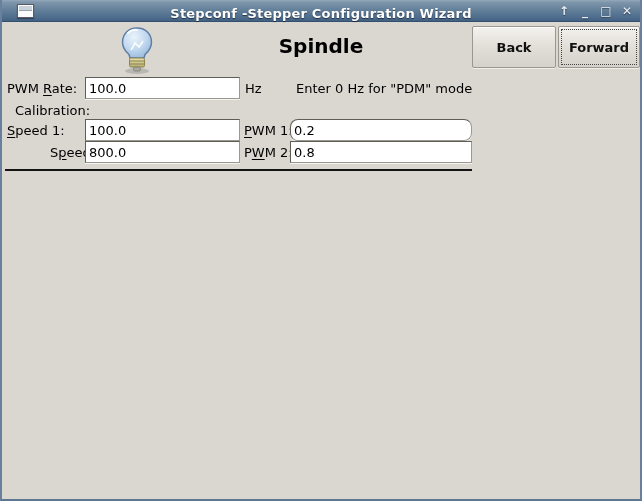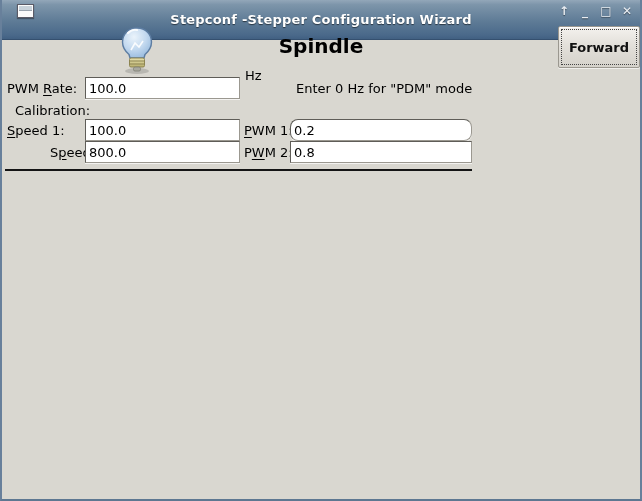--- a/index.html
+++ b/index.html
@@ -10,24 +10,24 @@
     position: relative; width: 642px; height: 501px;
     background: #d9d7d0;
     border-left: 2px solid #68809b;
     border-right: 2px solid #68809b;
     border-bottom: 2px solid #5d7791;
     overflow: hidden;
   }
 
   
   .titlebar {
-    position: absolute; top: 0; left: -2px; width: 642px; height: 40px;
+    position: absolute; top: 0; left: -2px; width: 642px; height: 22px;
     background: linear-gradient(to bottom, #93a7b9 0%, #7d95aa 12%, #5e7b96 55%, #4a698a 90%, #416082 100%);
     border-bottom: 1px solid #35506f;
-    display: flex; align-items: center;
+    display: flex; align-items: flex-end;
   }
   .win-icon {
     position: absolute; left: 17px; top: 4px; width: 17px; height: 14px;
     background: #fbfbfb; border: 1px solid #5a5a66;
     box-shadow: 0 1px 1px rgba(0,0,0,.35);
   }
   .win-icon::before {
     content: ""; position: absolute; left: 1px; right: 1px; top: 1px; height: 4px;
     background: #c9d2da; border-bottom: 1px solid #9aa4ae;
   }
@@ -76,21 +76,21 @@
     background: #ffffff;
     border: 1px solid;
     border-color: #5f5d58 #9b9890 #9b9890 #5f5d58;
     box-shadow: 0 1px 0 rgba(255,255,255,.7);
     padding: 9px 3px; font-size: 13px; color: #000;
     font-family: "DejaVu Sans", "Liberation Sans", sans-serif;
   }
 
   .lbl-pwmrate   { left: 5px;  top: 81px; }
   .fld-pwmrate   { left: 83px; top: 77px; width: 155px; }
-  .lbl-hz        { left: 243px; top: 68px; }
+  .lbl-hz        { left: 243px; top: 81px; }
   .lbl-hint      { left: 294px; top: 81px; }
   .lbl-calib     { left: 13px;  top: 103px; }
 
   .lbl-speed1    { left: 5px;   top: 123px; }
   .fld-speed1    { left: 83px;  top: 119px; width: 155px; }
   .lbl-pwm1      { left: 242px; top: 123px; }
   .fld-pwm1      { left: 288px; top: 119px; width: 182px; border-radius: 8px; }
 
   .lbl-speed2    { left: 20px;   top: 145px; margin-left: 28px; }
   .fld-speed2    { left: 83px;  top: 141px; width: 155px; }
@@ -138,20 +138,21 @@
       <path d="M14,7 C17,4 21,3.5 23,4" fill="none" stroke="#ffffff" stroke-width="2.2" stroke-linecap="round" opacity="0.85"></path>
       <rect x="15.5" y="32" width="15" height="9" rx="1.5" fill="url(#base)" stroke="#8d8452" stroke-width="1"></rect>
       <line x1="15.5" y1="35" x2="30.5" y2="35" stroke="#8d8452" stroke-width="1"></line>
       <line x1="15.5" y1="38" x2="30.5" y2="38" stroke="#8d8452" stroke-width="1"></line>
       <rect x="19.5" y="41" width="7" height="4" rx="1.5" fill="#a8a89e" stroke="#7e7e74" stroke-width="0.8"></rect>
     </svg>
   </span>
 
   <div class="page-title">Spindle</div>
 
+  <button class="btn btn-back">Back</button>
   <button class="btn btn-forward">Forward</button>
 
   <span class="flabel lbl-pwmrate"><span>PWM </span><span class="mn">R</span><span>ate:</span></span>
   <input class="field fld-pwmrate" type="text" value="100.0" style="">
   <span class="flabel lbl-hz">Hz</span>
   <span class="flabel lbl-hint">Enter 0 Hz for "PDM" mode</span>
 
   <span class="flabel lbl-calib">Calibration:</span>
 
   <span class="flabel lbl-speed1"><span></span><span class="mn">S</span><span>peed 1:</span></span>

